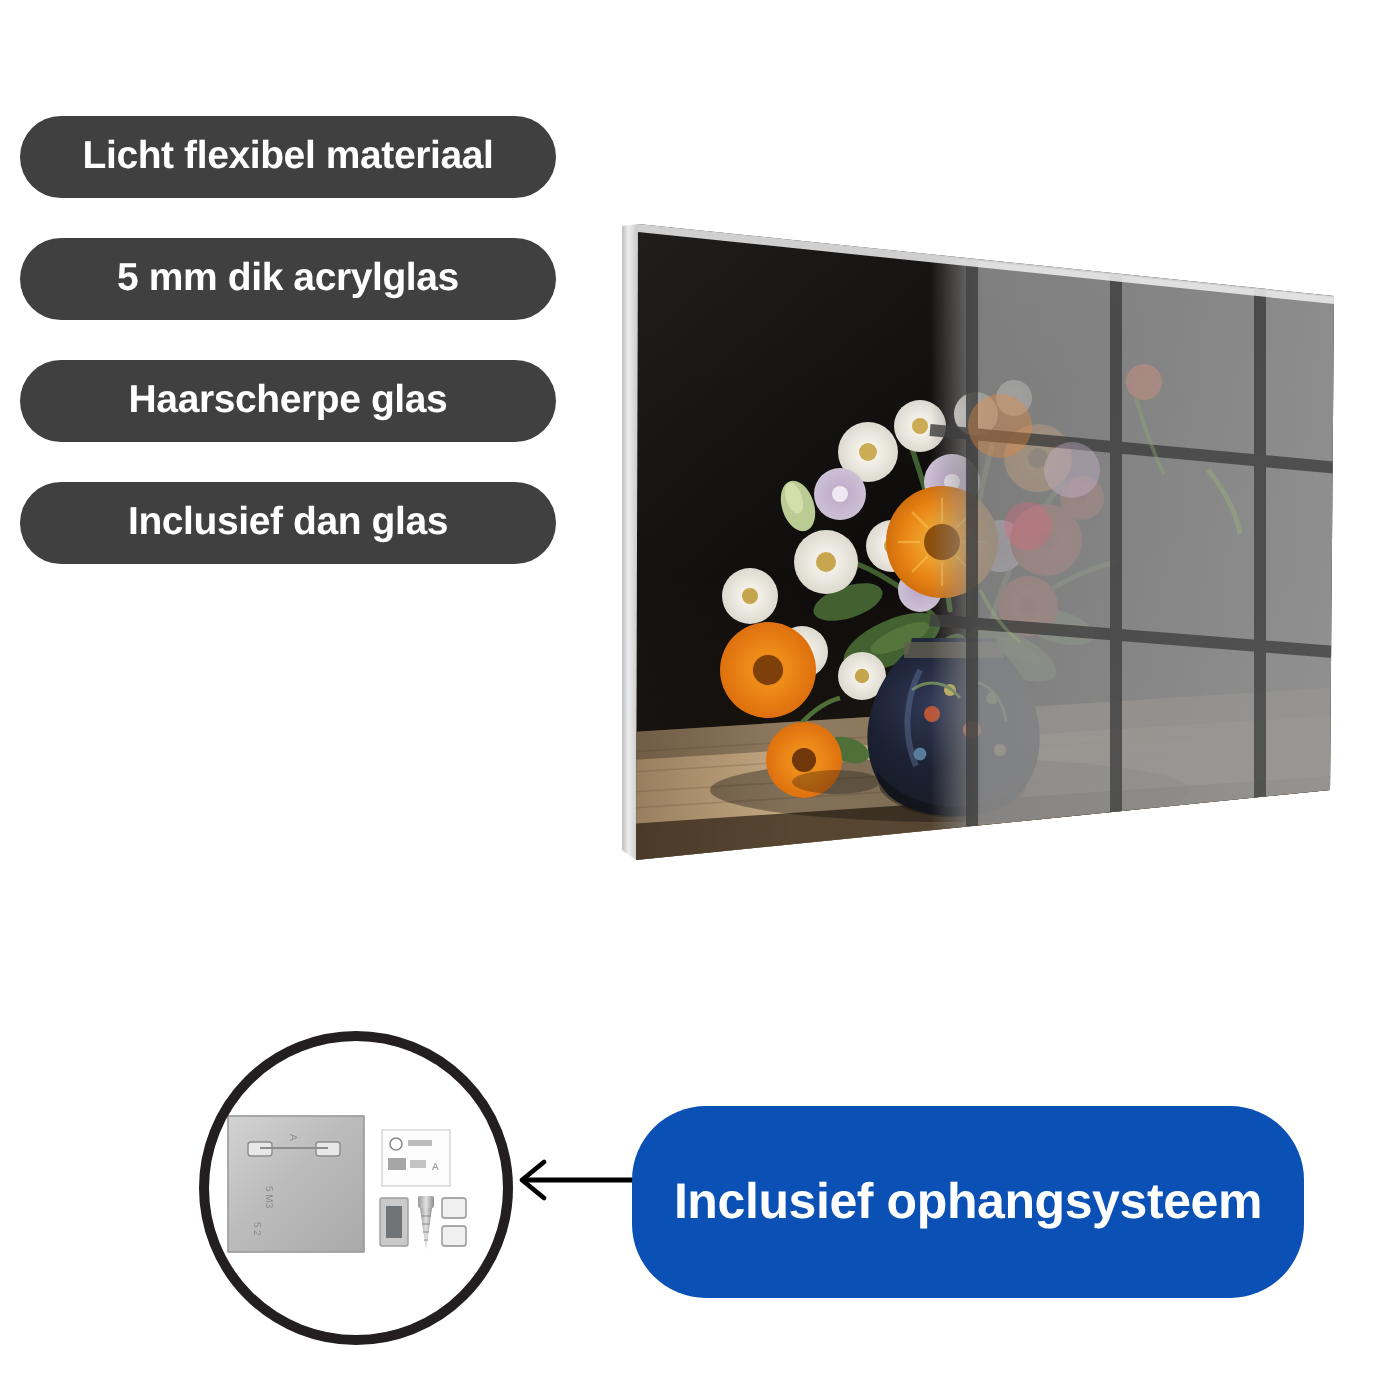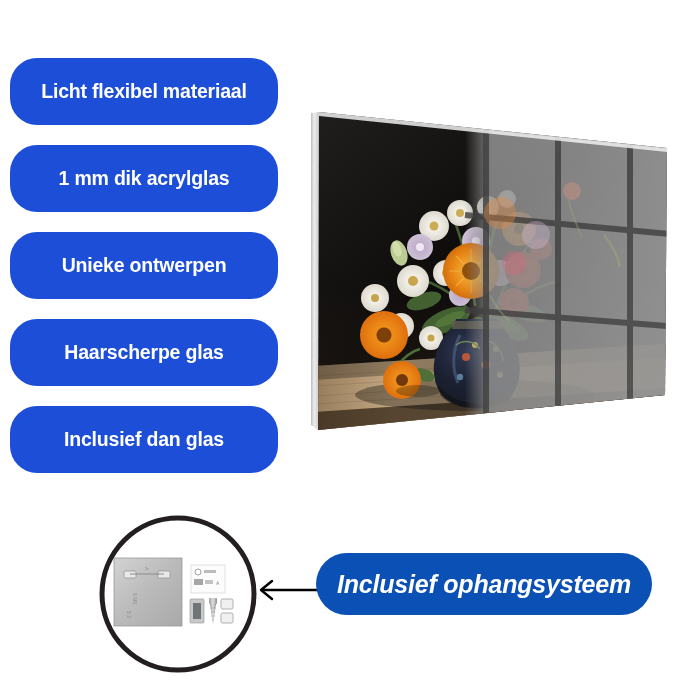--- a/index.html
+++ b/index.html
@@ -17,24 +17,24 @@
 
   
   #feature-badges {
     position: absolute;
     left: 10px;
     top: 58px;
     width: 268px;
   }
   .feature-badge {
     width: 268px;
-    height: 67px;
+    height: 41px;
     margin-bottom: 20px;
     border-radius: 27px;
-    background: #1d4ed8;
+    background: #404040;
     display: flex;
     align-items: center;
     justify-content: center;
     box-sizing: border-box;
   }
   .feature-badge-label {
     color: #ffffff;
     font-size: 19.5px;
     font-weight: bold;
     letter-spacing: -0.2px;
@@ -80,49 +80,45 @@
     height: 36px;
   }
   #callout-arrow svg { display: block; }
 
   
   #callout-badge {
     position: absolute;
     left: 316px;
     top: 553px;
     width: 336px;
-    height: 62px;
+    height: 96px;
     border-radius: 37px;
     background: #0b50b4;
     display: flex;
     align-items: center;
     justify-content: center;
     box-sizing: border-box;
-    font-style: italic;
   }
   #callout-badge .callout-label {
     color: #ffffff;
     font-size: 25px;
     font-weight: bold;
     letter-spacing: -0.2px;
     white-space: nowrap;
   }
 </style>
 </head>
 <body>
 
 <div id="feature-badges">
   <div class="feature-badge">
     <span class="feature-badge-label">Licht flexibel materiaal</span>
   </div>
   <div class="feature-badge">
-    <span class="feature-badge-label">1 mm dik acrylglas</span>
-  </div>
-  <div class="feature-badge">
-    <span class="feature-badge-label">Unieke ontwerpen</span>
+    <span class="feature-badge-label">5 mm dik acrylglas</span>
   </div>
   <div class="feature-badge">
     <span class="feature-badge-label">Haarscherpe glas</span>
   </div>
   <div class="feature-badge">
     <span class="feature-badge-label">Inclusief dan glas</span>
   </div>
 </div>
 
 <div id="acrylic-panel">

